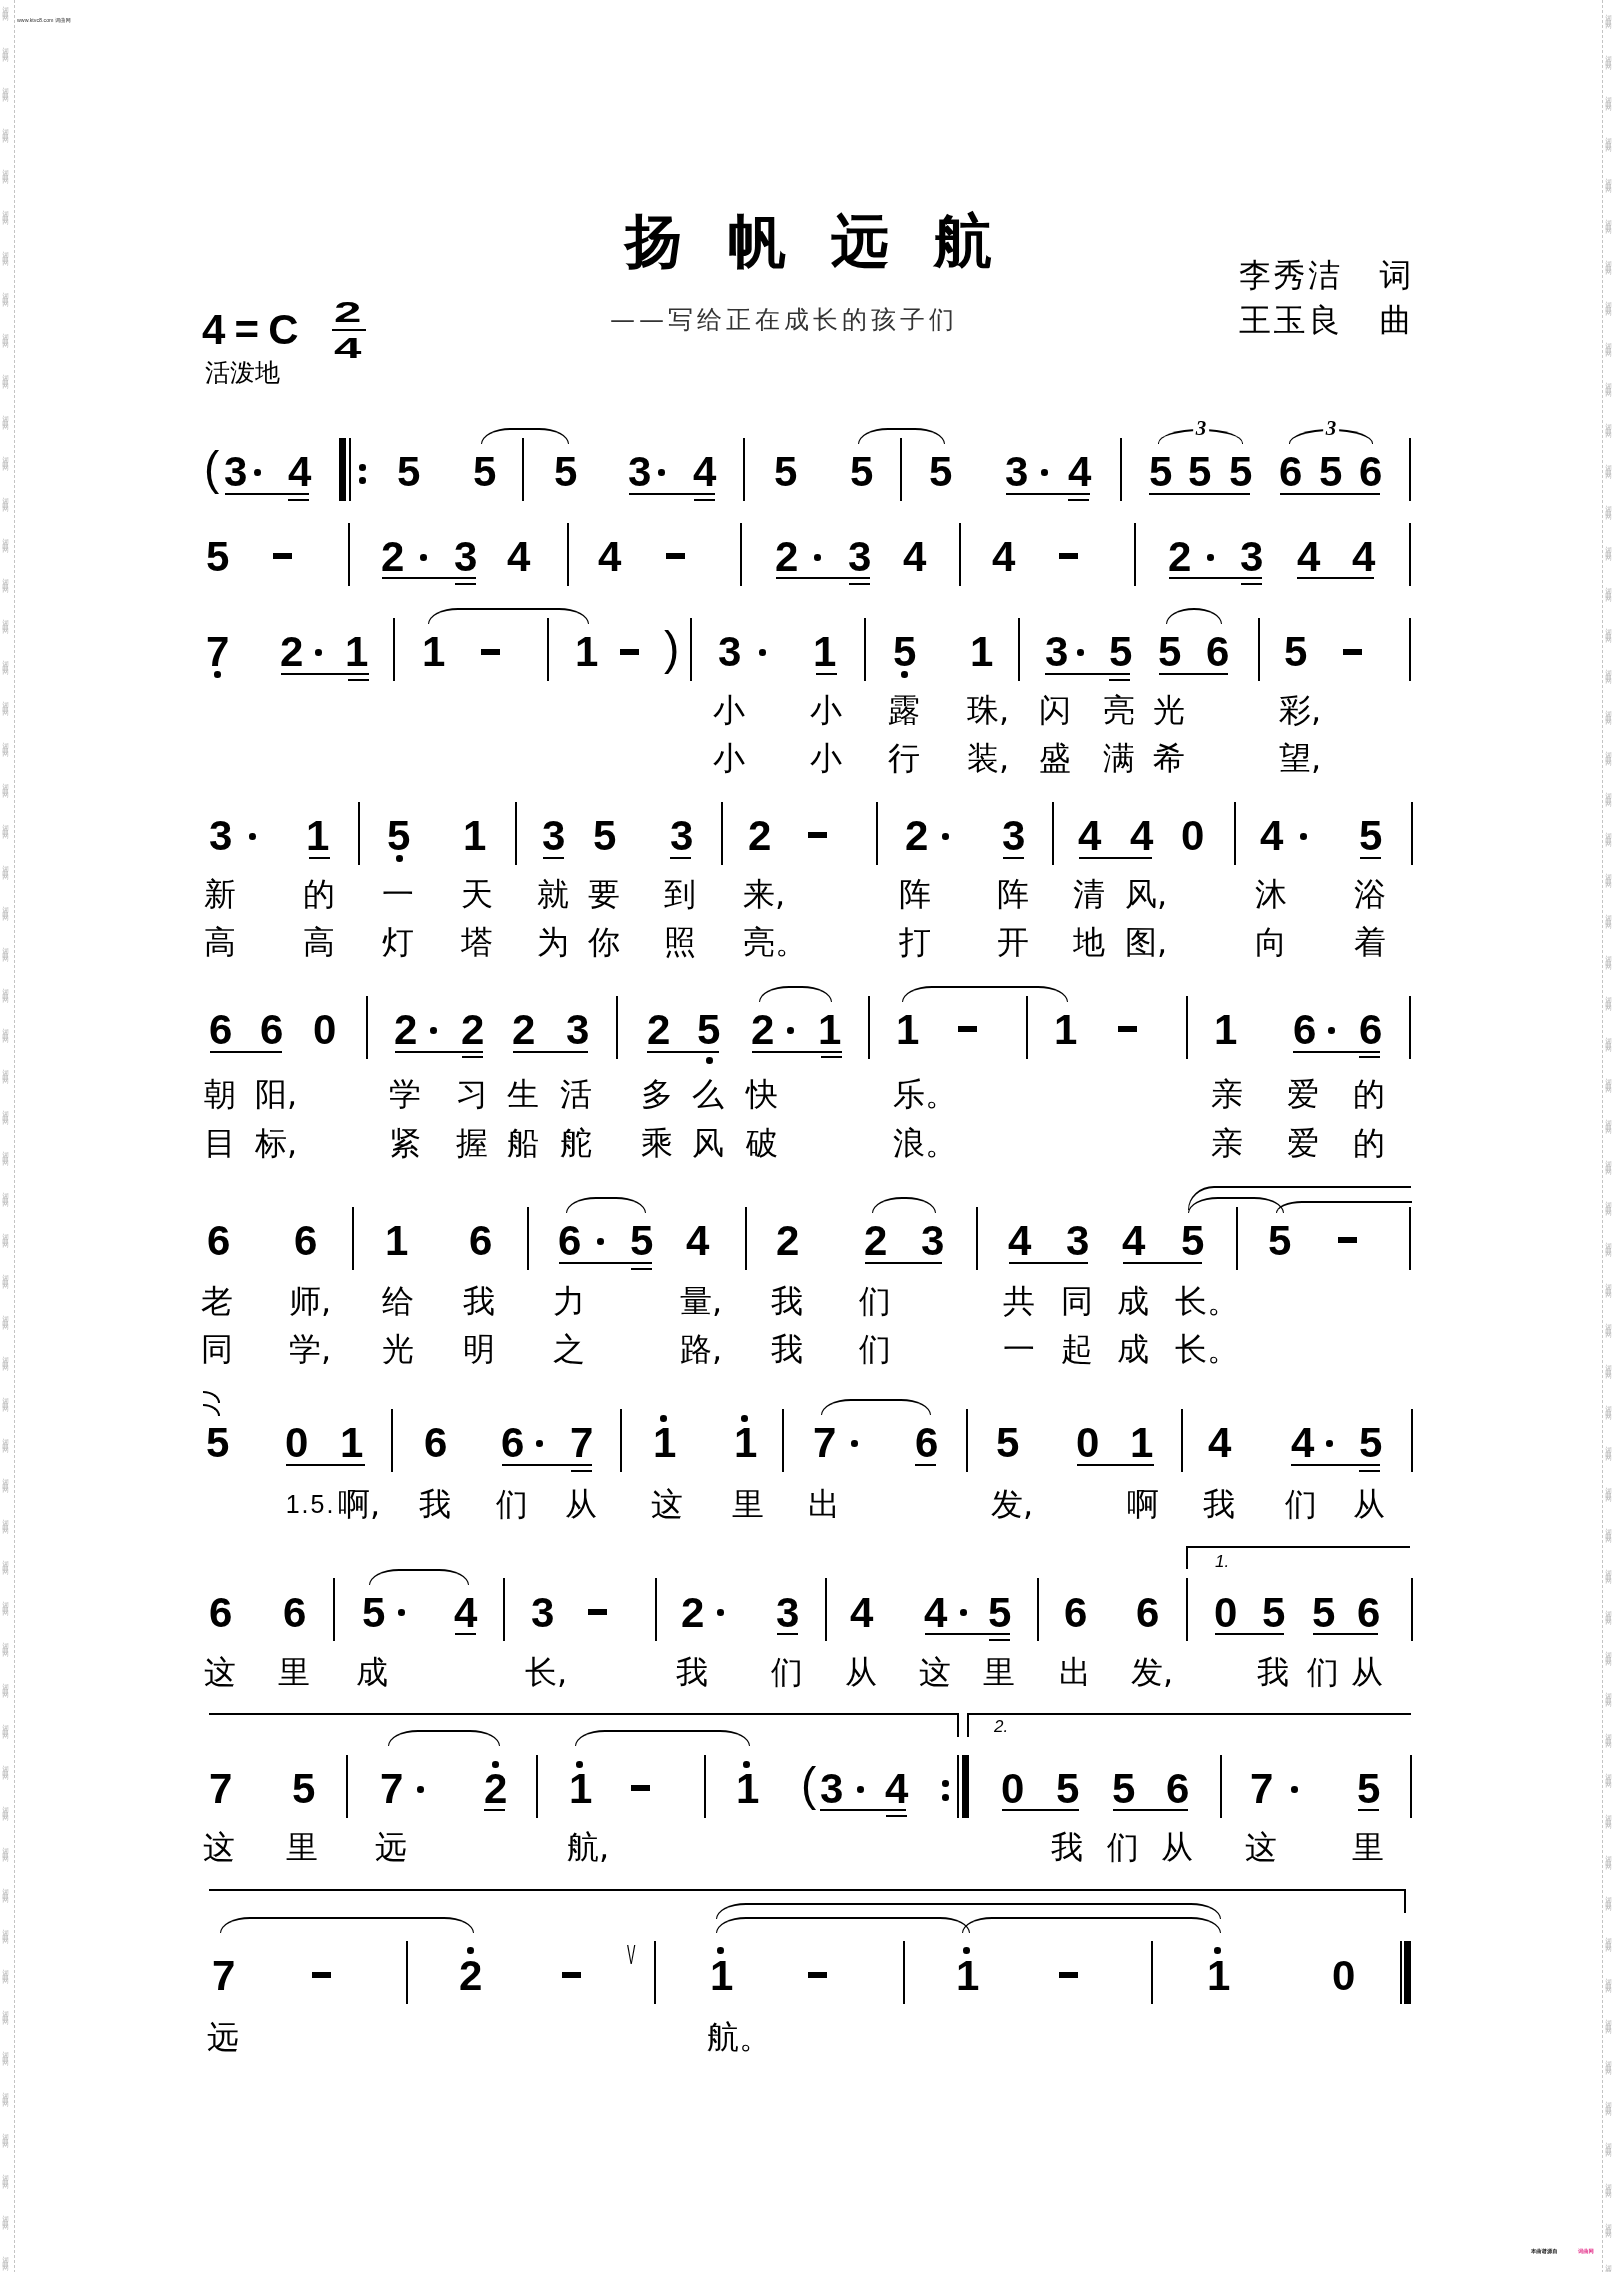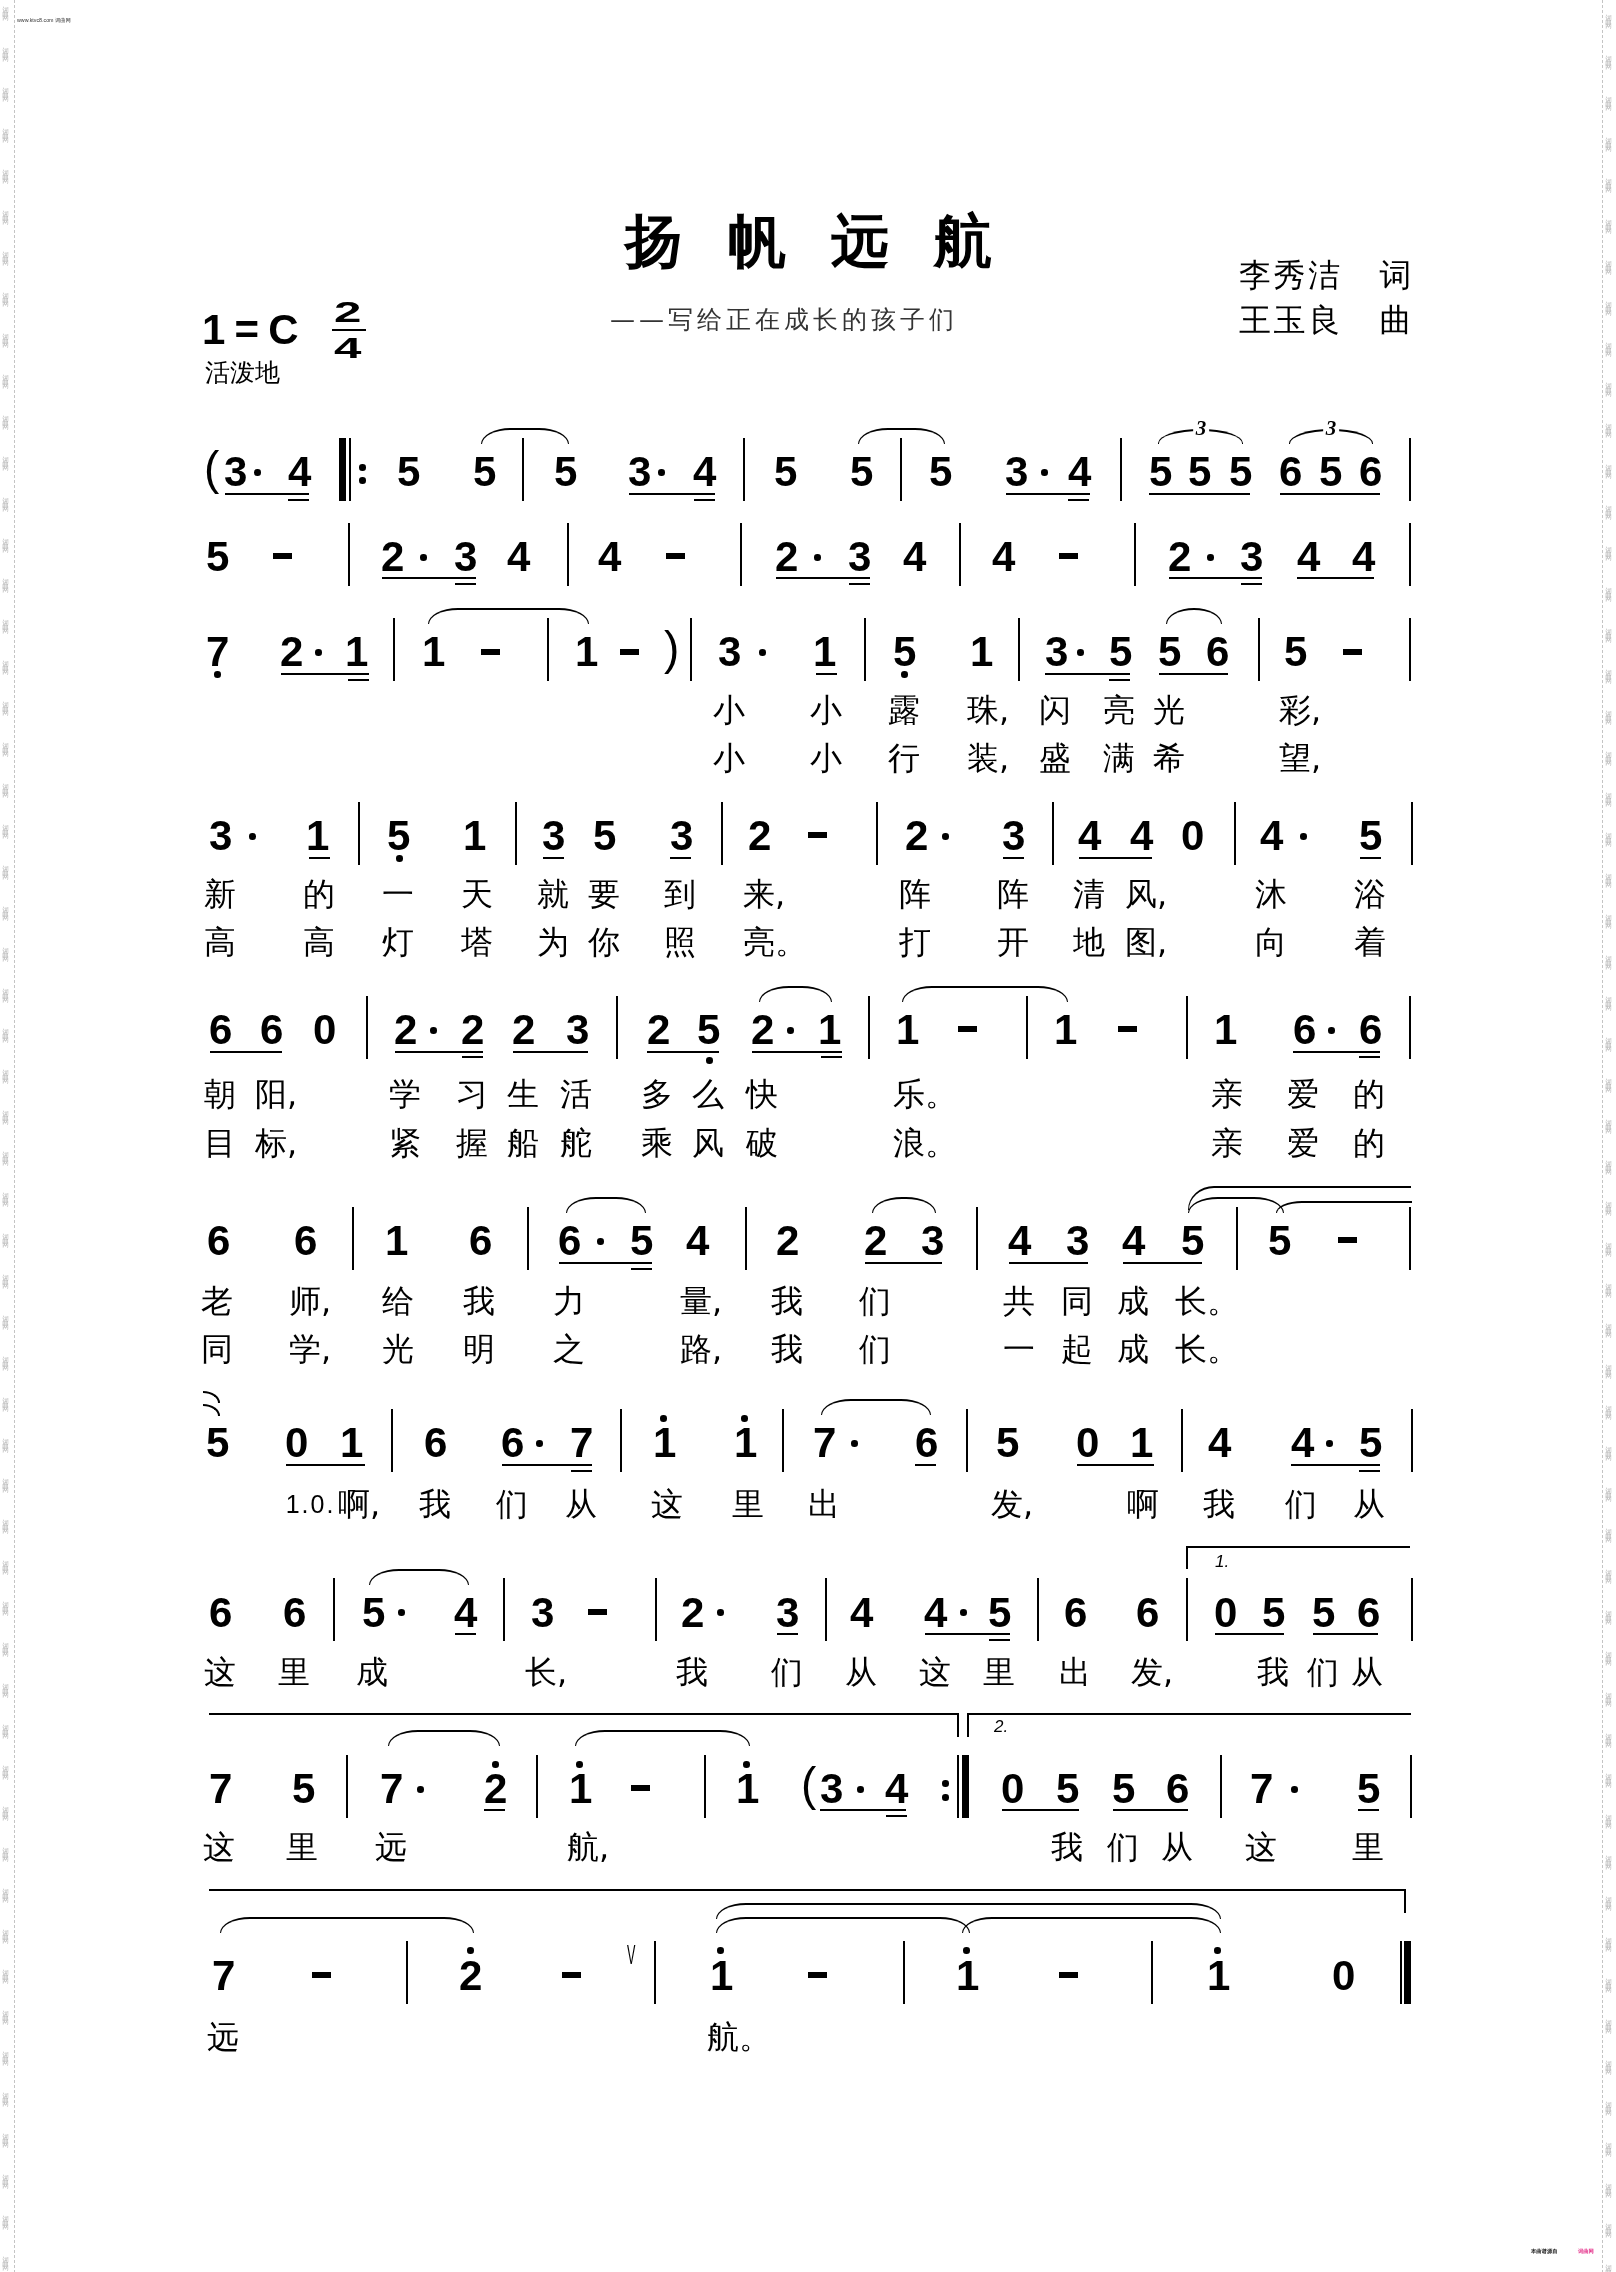--- a/index.html
+++ b/index.html
@@ -154,21 +154,21 @@
       <div class="wm" style="left: 1605px; top: 2259px;">词曲网</div>
     </div>
 
   <div class="site-header">www.ktvc8.com 词曲网</div>
 
   <header>
     <div class="title">扬帆远航</div>
     <div class="subtitle">——写给正在成长的孩子们</div>
     <div class="credit" style="top:259px">李秀洁 词</div>
     <div class="credit" style="top:304px">王玉良 曲</div>
-    <div class="key">1=C</div>
+    <div class="key">4=C</div>
     <div class="ts" style="left:334px;top:298px">2</div>
     <div class="ts-line"></div>
     <div class="ts" style="left:334px;top:334px">4</div>
     <div class="tempo">活泼地</div>
   </header>
 
   <div id="score">
       <div class="score-line">
         <div class="paren" style="left: 204px; top: 445px;">(</div>
         <div class="note" style="left: 224px; top: 451px;">3</div>
@@ -526,21 +526,21 @@
         <div class="beam" style="left: 286px; width: 79px; top: 1464px;"></div>
         <div class="beam" style="left: 502px; width: 90px; top: 1464px;"></div>
         <div class="beam" style="left: 571px; width: 21px; top: 1470px;"></div>
         <div class="beam" style="left: 915px; width: 21px; top: 1464px;"></div>
         <div class="beam" style="left: 1077px; width: 77px; top: 1464px;"></div>
         <div class="beam" style="left: 1291px; width: 89px; top: 1464px;"></div>
         <div class="beam" style="left: 1359px; width: 21px; top: 1470px;"></div>
         <div class="arc" style="left: 821px; top: 1399px; width: 110px; height: 16px; border-radius: 30px 30px 0px 0px / 16px 16px 0px 0px;"></div>
         <div class="arc" style="left: 203px; top: 1391px; width: 17px; height: 12px; border-width: 2px 2px 0px 0px; border-radius: 0px 17px 0px 0px / 0px 12px 0px 0px;"></div>
         <div class="arc" style="left: 203px; top: 1404px; width: 17px; height: 12px; border-width: 2px 2px 0px 0px; border-radius: 0px 17px 0px 0px / 0px 12px 0px 0px;"></div>
-        <div class="lyric" style="left: 338px; top: 1488px;"><span class="lyric-pre">1.0.</span><span class="lyric-text">啊,</span></div>
+        <div class="lyric" style="left: 338px; top: 1488px;"><span class="lyric-pre">1.5.</span><span class="lyric-text">啊,</span></div>
         <div class="lyric" style="left: 419px; top: 1488px;"><span class="lyric-text">我</span></div>
         <div class="lyric" style="left: 496px; top: 1488px;"><span class="lyric-text">们</span></div>
         <div class="lyric" style="left: 565px; top: 1488px;"><span class="lyric-text">从</span></div>
         <div class="lyric" style="left: 651px; top: 1488px;"><span class="lyric-text">这</span></div>
         <div class="lyric" style="left: 732px; top: 1488px;"><span class="lyric-text">里</span></div>
         <div class="lyric" style="left: 808px; top: 1488px;"><span class="lyric-text">出</span></div>
         <div class="lyric" style="left: 991px; top: 1488px;"><span class="lyric-text">发,</span></div>
         <div class="lyric" style="left: 1127px; top: 1488px;"><span class="lyric-text">啊</span></div>
         <div class="lyric" style="left: 1203px; top: 1488px;"><span class="lyric-text">我</span></div>
         <div class="lyric" style="left: 1285px; top: 1488px;"><span class="lyric-text">们</span></div>

